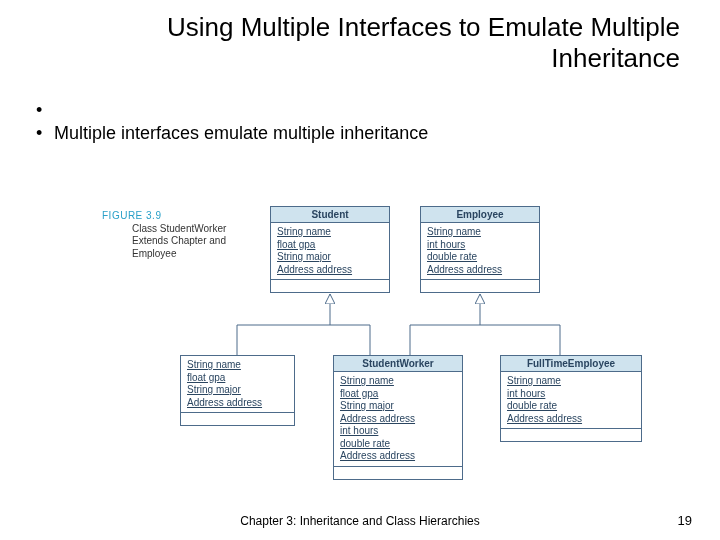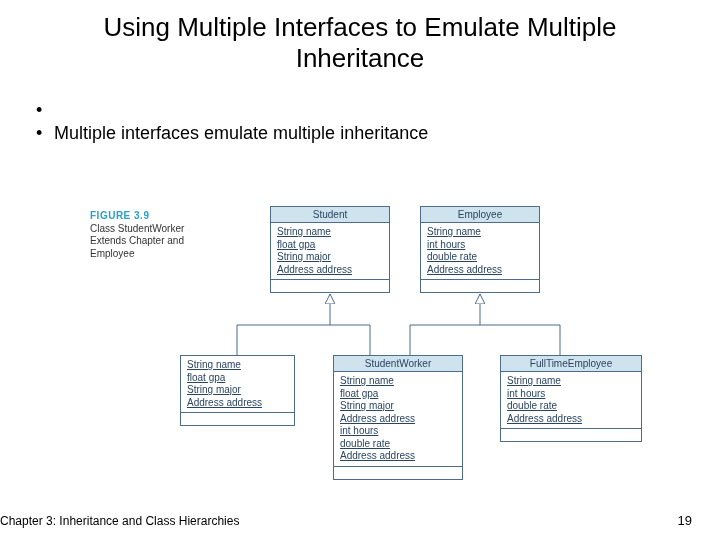--- a/index.html
+++ b/index.html
@@ -6,71 +6,72 @@
   body {
     width: 720px;
     height: 540px;
     font-family: Arial, Helvetica, sans-serif;
     background: #ffffff;
     position: relative;
     color: #000;
   }
   .title {
     font-size: 26px;
-    text-align: center;
+    text-align: right;
     padding: 12px 40px 8px 40px;
     font-weight: normal;
   }
   .bullets {
     padding: 18px 0 0 36px;
     font-size: 18px;
   }
   .bullets .row { display: flex; align-items: flex-start; margin-bottom: 2px; }
   .bullets .dot { width: 18px; }
   .diagram {
     position: absolute;
     left: 0; top: 210px; width: 720px; height: 290px;
   }
   .fig-caption {
     position: absolute;
     left: 90px; top: 0;
     font-size: 10px;
     line-height: 1.25;
   }
-  .fig-caption .fignum { color: #2aa0c8; font-weight: bold; letter-spacing: 0.5px; }
-  .fig-caption .figtxt { color: #333; }
+  .fig-caption .fignum { color: #2aa0c8; font-weight: normal; letter-spacing: 0.5px; margin-left: 12px; }
+  .fig-caption .figtxt { color: #333; margin-left: 42px; }
   .umlbox {
     position: absolute;
     border: 1px solid #4d6b8a;
     background: #fff;
     font-size: 10px;
     color: #2a4560;
   }
   .umlbox .hdr {
     background: #cfe3ee;
     color: #2a4560;
     text-align: center;
-    font-weight: normal;
+    font-weight: bold;
     padding: 2px 4px;
     font-size: 10px;
     border-bottom: 1px solid #4d6b8a;
   }
   .umlbox .sect {
     padding: 3px 6px;
     border-bottom: 1px solid #4d6b8a;
     min-height: 10px;
     line-height: 1.25;
     text-decoration: underline;
   }
   .umlbox .sect:last-child { border-bottom: none; }
   .umlbox .empty { height: 12px; }
   svg.conn { position: absolute; left:0; top:0; width:720px; height:290px; pointer-events:none; }
   .footer-c {
     position: absolute;
     left: 0; bottom: 12px; width: 720px;
+    text-align: center;
     font-size: 12px;
   }
   .footer-r {
     position: absolute;
     right: 28px; bottom: 12px;
     font-size: 13px;
   }
 </style>
 </head>
 <body>

